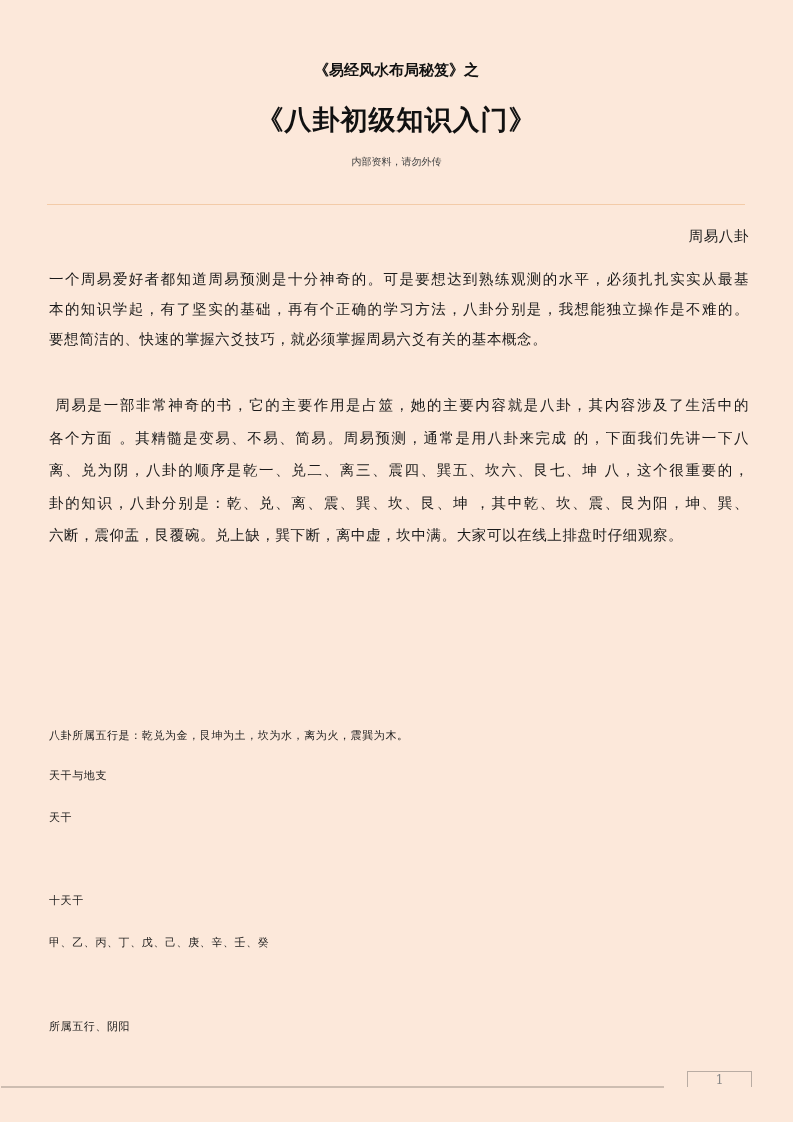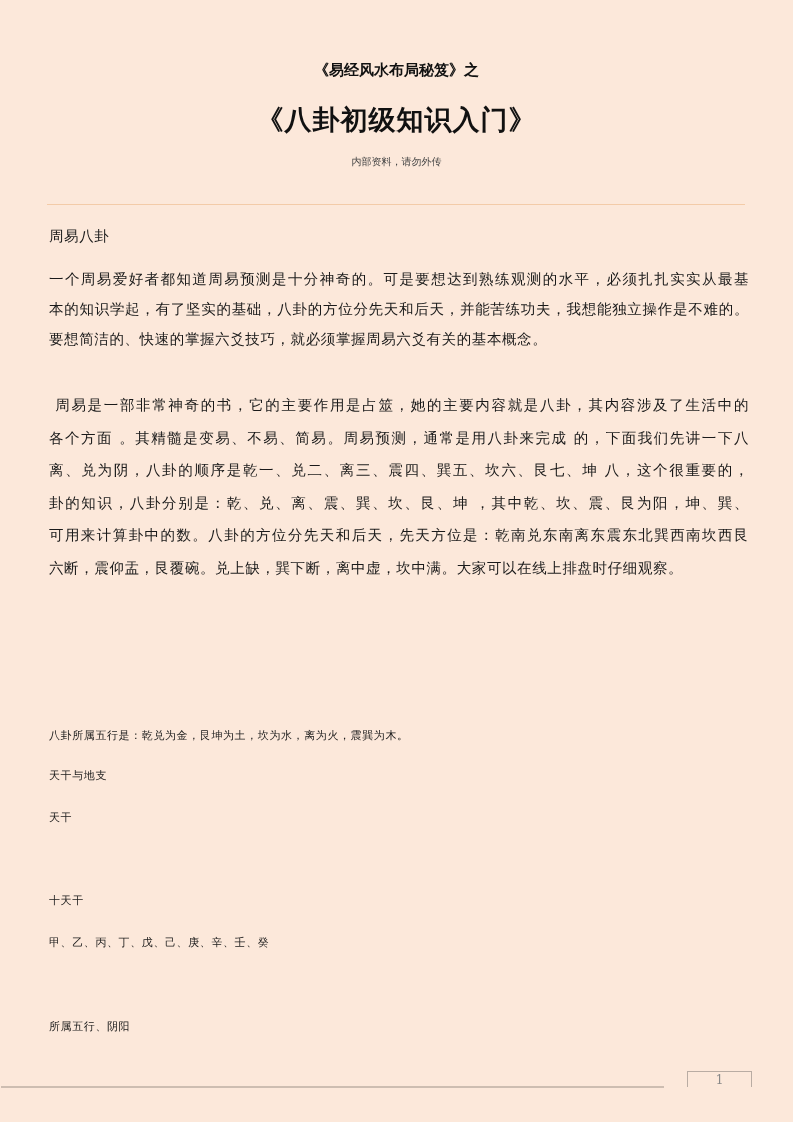--- a/index.html
+++ b/index.html
@@ -64,20 +64,21 @@
       position: absolute;
       left: 49px;
       width: 700px;
       font-size: 14.5px;
       color: #1a1a1a;
       letter-spacing: 0.6px;
     }
     .heading {
       top: 224px;
       line-height: 24px;
+      text-align: right;
     }
     .para1 {
       top: 264px;
       line-height: 30px;
     }
     .para1 p {
       margin: 0;
       text-align: justify;
       text-align-last: justify;
     }
@@ -135,30 +136,29 @@
   <div class="series-title">《易经风水布局秘笈》之</div>
   <div class="main-title">《八卦初级知识入门》</div>
   <div class="subtitle">内部资料，请勿外传</div>
 
   <div class="divider"></div>
 
   <div class="body-text heading">周易八卦</div>
 
   <div class="body-text para1">
     <p>一个周易爱好者都知道周易预测是十分神奇的。可是要想达到熟练观测的水平，必须扎扎实实从最基</p>
-    <p>本的知识学起，有了坚实的基础，八卦的方位分先天和后天，并能苦练功夫，我想能独立操作是不难的。</p>
+    <p>本的知识学起，有了坚实的基础，再有个正确的学习方法，八卦分别是，我想能独立操作是不难的。</p>
     <p class="last">要想简洁的、快速的掌握六爻技巧，就必须掌握周易六爻有关的基本概念。</p>
   </div>
 
   <div class="body-text para2">
     <p style="white-space:pre;"> 周易是一部非常神奇的书，它的主要作用是占筮，她的主要内容就是八卦，其内容涉及了生活中的</p>
     <p>各个方面 。其精髓是变易、不易、简易。周易预测，通常是用八卦来完成 的，下面我们先讲一下八</p>
     <p>离、兑为阴，八卦的顺序是乾一、兑二、离三、震四、巽五、坎六、艮七、坤 八，这个很重要的，</p>
     <p>卦的知识，八卦分别是：乾、兑、离、震、巽、坎、艮、坤 ，其中乾、坎、震、艮为阳，坤、巽、</p>
-    <p>可用来计算卦中的数。八卦的方位分先天和后天，先天方位是：乾南兑东南离东震东北巽西南坎西艮</p>
     <p class="last">六断，震仰盂，艮覆碗。兑上缺，巽下断，离中虚，坎中满。大家可以在线上排盘时仔细观察。</p>
   </div>
 
   <div class="line" style="top:724px;">八卦所属五行是：乾兑为金，艮坤为土，坎为水，离为火，震巽为木。</div>
   <div class="line" style="top:764px;">天干与地支</div>
   <div class="line" style="top:806px;">天干</div>
   <div class="line" style="top:889px;">十天干</div>
   <div class="line" style="top:931px;">甲、乙、丙、丁、戊、己、庚、辛、壬、癸</div>
   <div class="line" style="top:1015px;">所属五行、阴阳</div>
 

